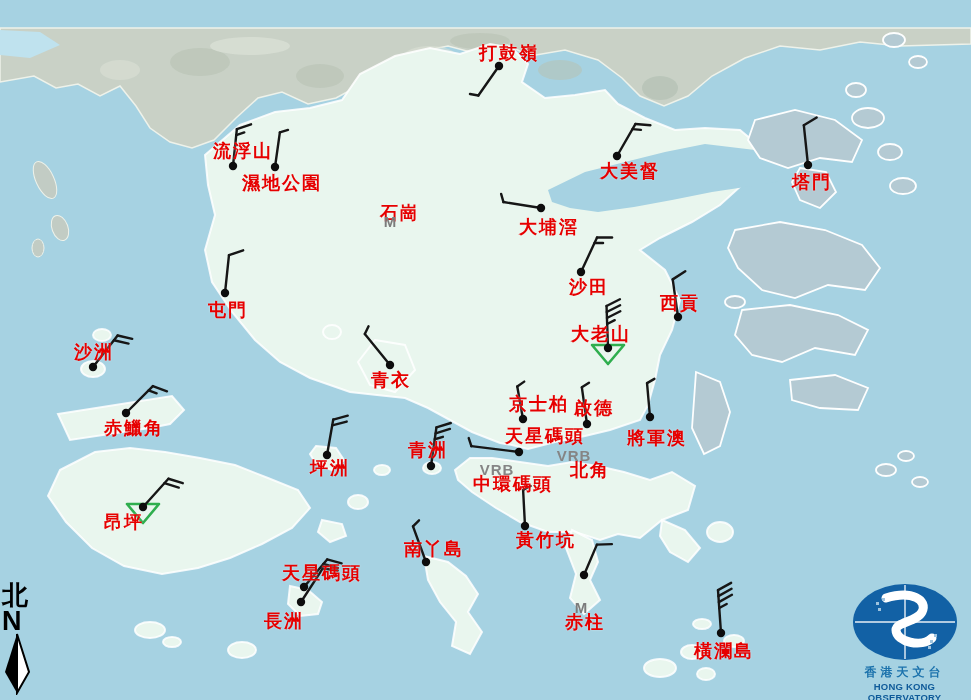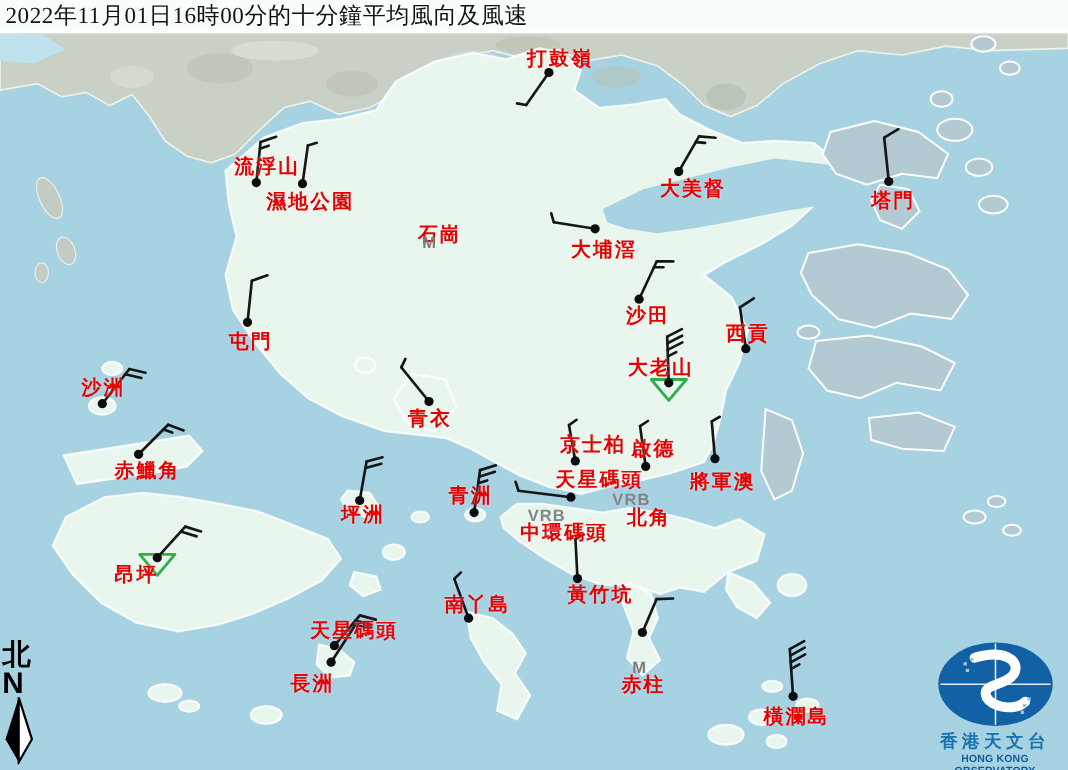--- a/index.html
+++ b/index.html
@@ -25,21 +25,21 @@
   #title-bar{position:absolute;left:0;top:0;width:100%;height:30px;z-index:6;
      background:rgba(255,255,255,.94);border-bottom:1px solid rgba(180,180,180,.4);}
   #title-text{color:#111;font-family:"Liberation Serif","DejaVu Serif",serif;
      font-size:21px;line-height:29px;padding-left:5px;letter-spacing:.5px;white-space:nowrap;}
   #compass{position:absolute;left:2px;top:583px;z-index:6;width:36px;text-align:left;color:#000;}
   #compass .cn{font-family:"Liberation Serif","DejaVu Serif",serif;
      font-size:26px;font-weight:700;line-height:26px;display:block;}
   #compass .letter{font-family:"Liberation Sans",sans-serif;font-size:27px;
      font-weight:800;line-height:24px;display:block;}
   #hko-logo{position:absolute;left:838px;top:582px;width:133px;height:116px;z-index:6;text-align:center;}
-  #hko-logo .cn{color:#1b72ac;font-size:16px;font-weight:700;letter-spacing:4px;
+  #hko-logo .cn{color:#1b72ac;font-size:12px;font-weight:700;letter-spacing:4px;
      font-family:"Liberation Serif","DejaVu Serif",serif;margin-top:2px;}
   #hko-logo .en{color:#0e5a99;font-size:9.5px;font-weight:700;letter-spacing:.2px;
      font-family:"Liberation Sans",sans-serif;}
 </style>
 </head>
 <body>
 
 <div class="stage">
 
   <svg id="base-map" width="971" height="700" viewBox="0 0 971 700">
@@ -313,23 +313,20 @@
       <div class="station-label" style="left: 124px; top: 522px;">昂坪</div>
       <div class="station-label" style="left: 434px; top: 549px;">南丫島</div>
       <div class="station-label" style="left: 546px; top: 540px;">黃竹坑</div>
       <div class="station-label" style="left: 322px; top: 573px;">天星碼頭</div>
       <div class="station-label" style="left: 284px; top: 621px;">長洲</div>
       <div class="station-label" style="left: 585px; top: 622px;">赤柱</div>
       <div class="m-flag" style="left: 581px; top: 607px;">M</div>
       <div class="station-label" style="left: 724px; top: 651px;">橫瀾島</div>
     </div>
 
-  <div id="title-bar">
-    <div id="title-text">2022年11月01日16時00分的十分鐘平均風向及風速</div>
-  </div>
 
   <div id="compass">
     <span class="cn">北</span>
     <span class="letter">N</span>
     <svg width="32" height="62" viewBox="0 0 32 62" style="position:static;display:block;margin-left:1px;">
       <polygon points="14,1 14,60 2,39" fill="#000"></polygon>
       <polygon points="14,1 26,39 14,60" fill="#fff" stroke="#000" stroke-width="2"></polygon>
     </svg>
   </div>
 

